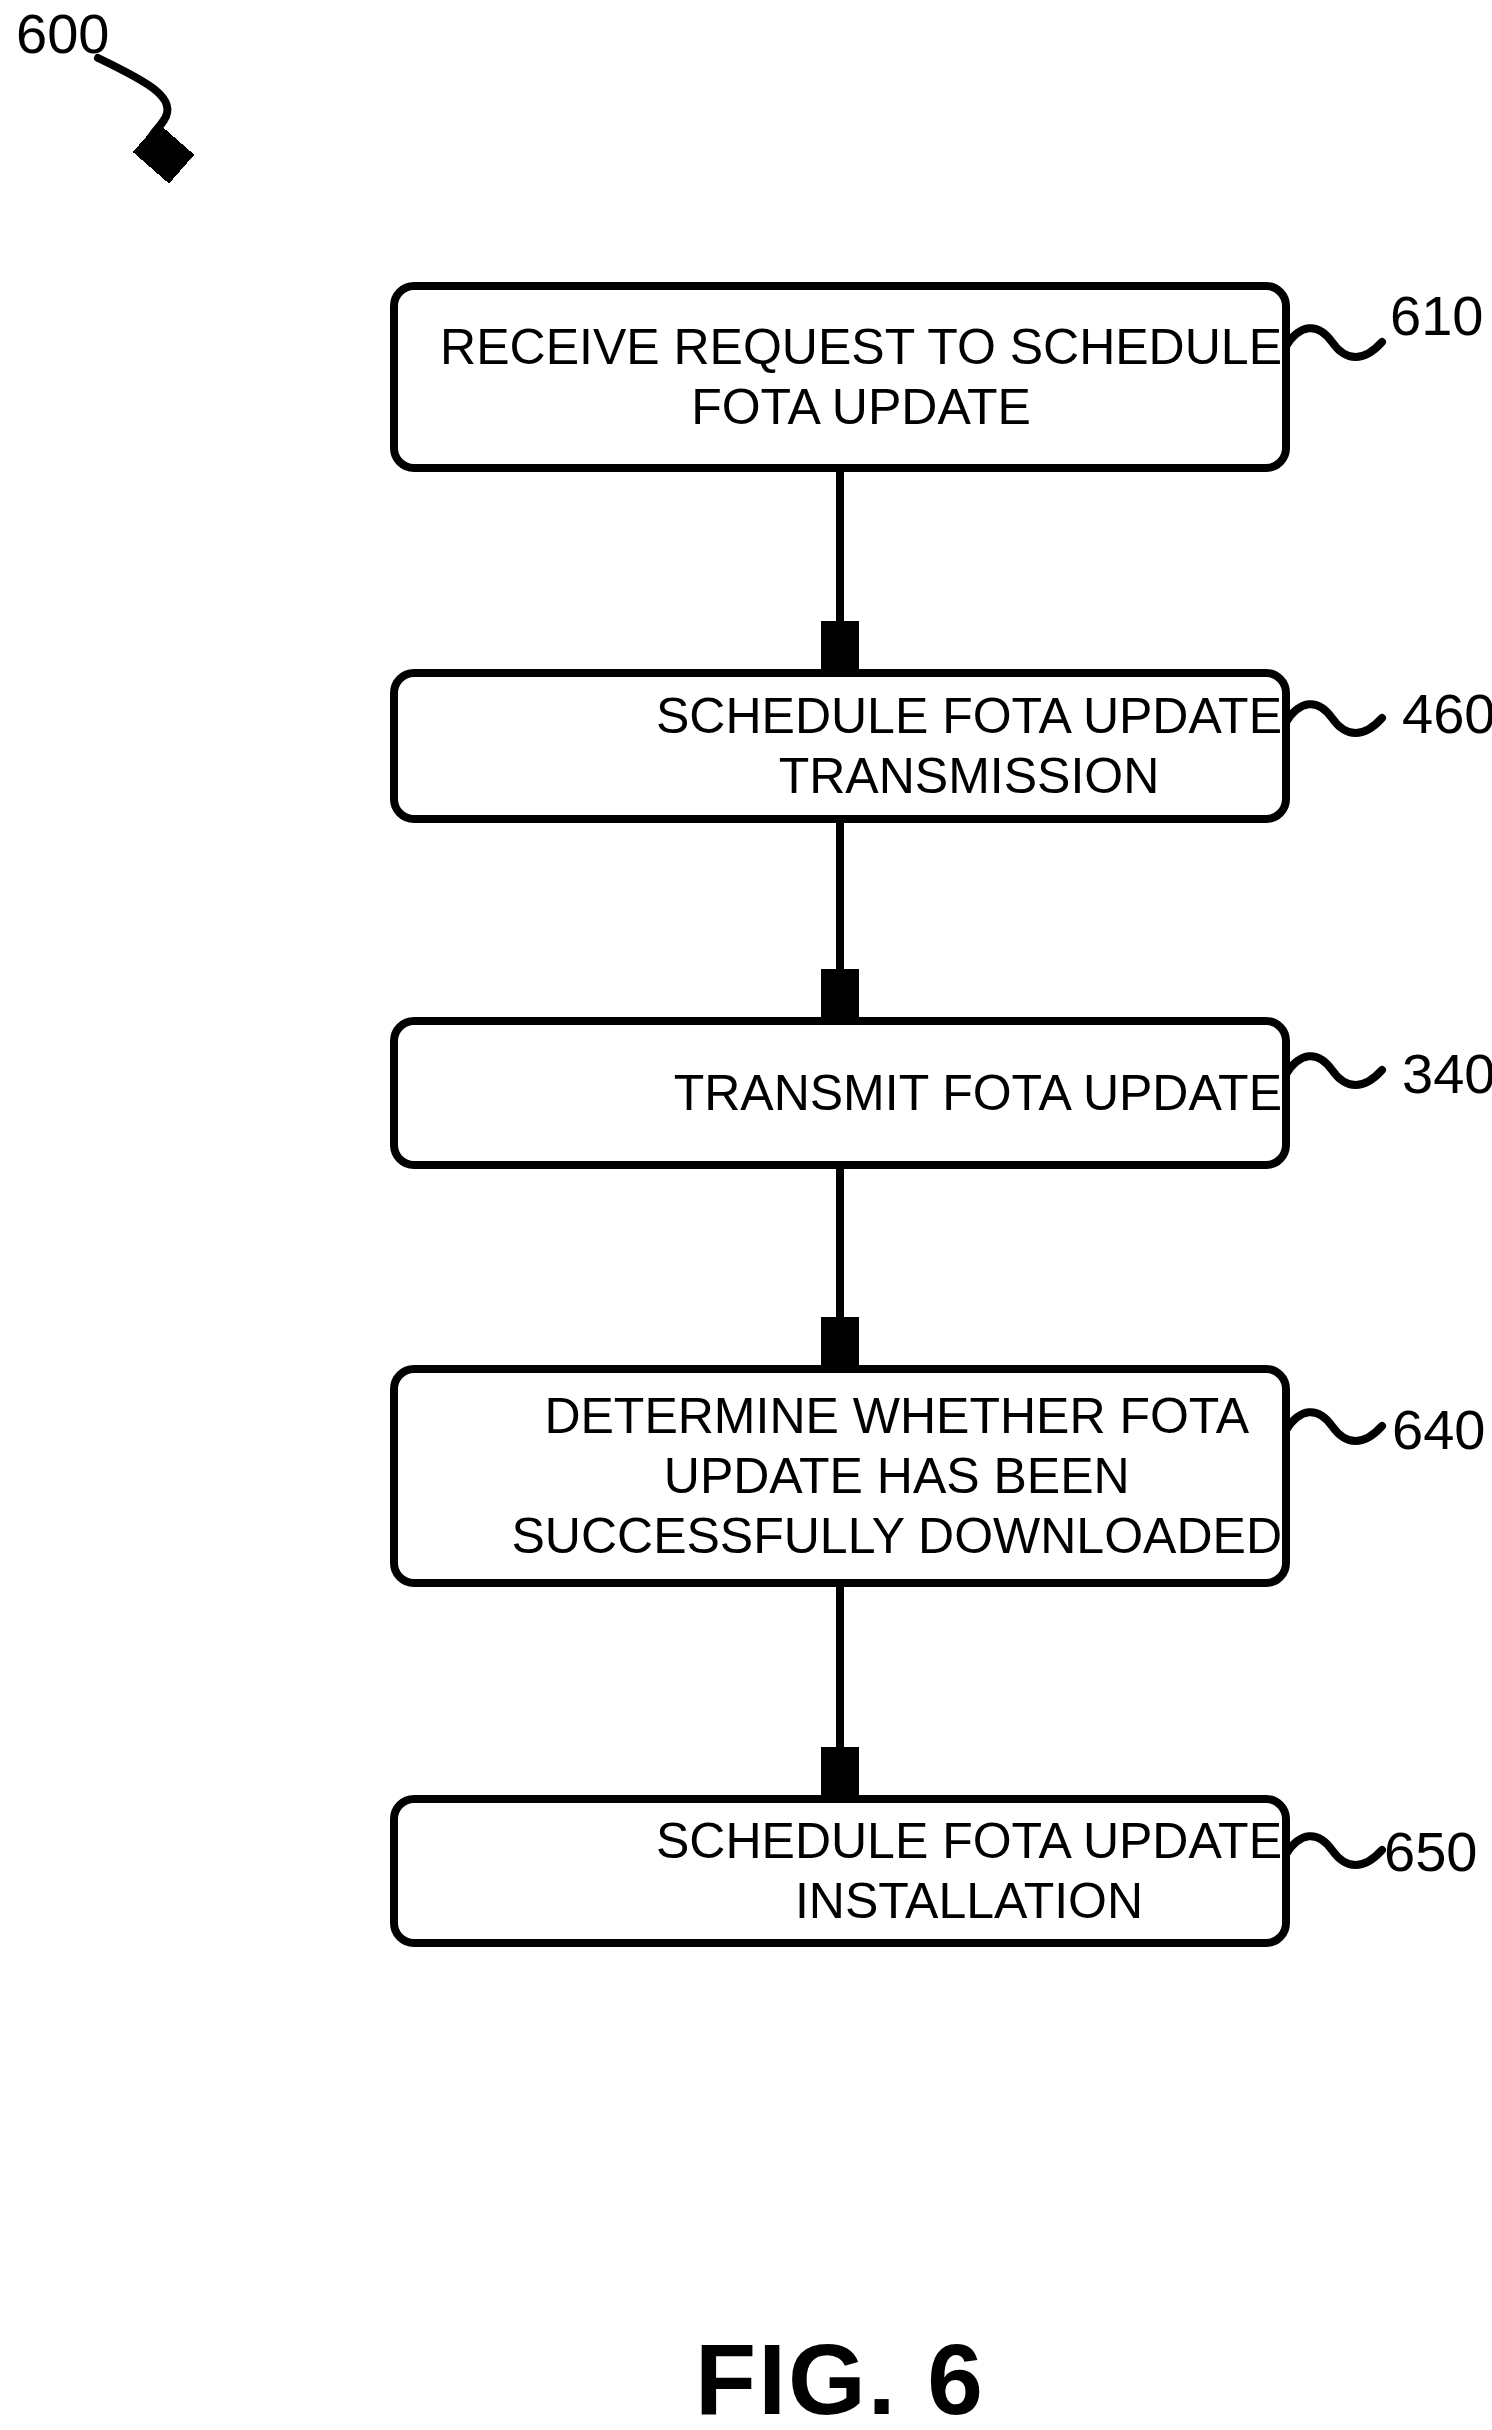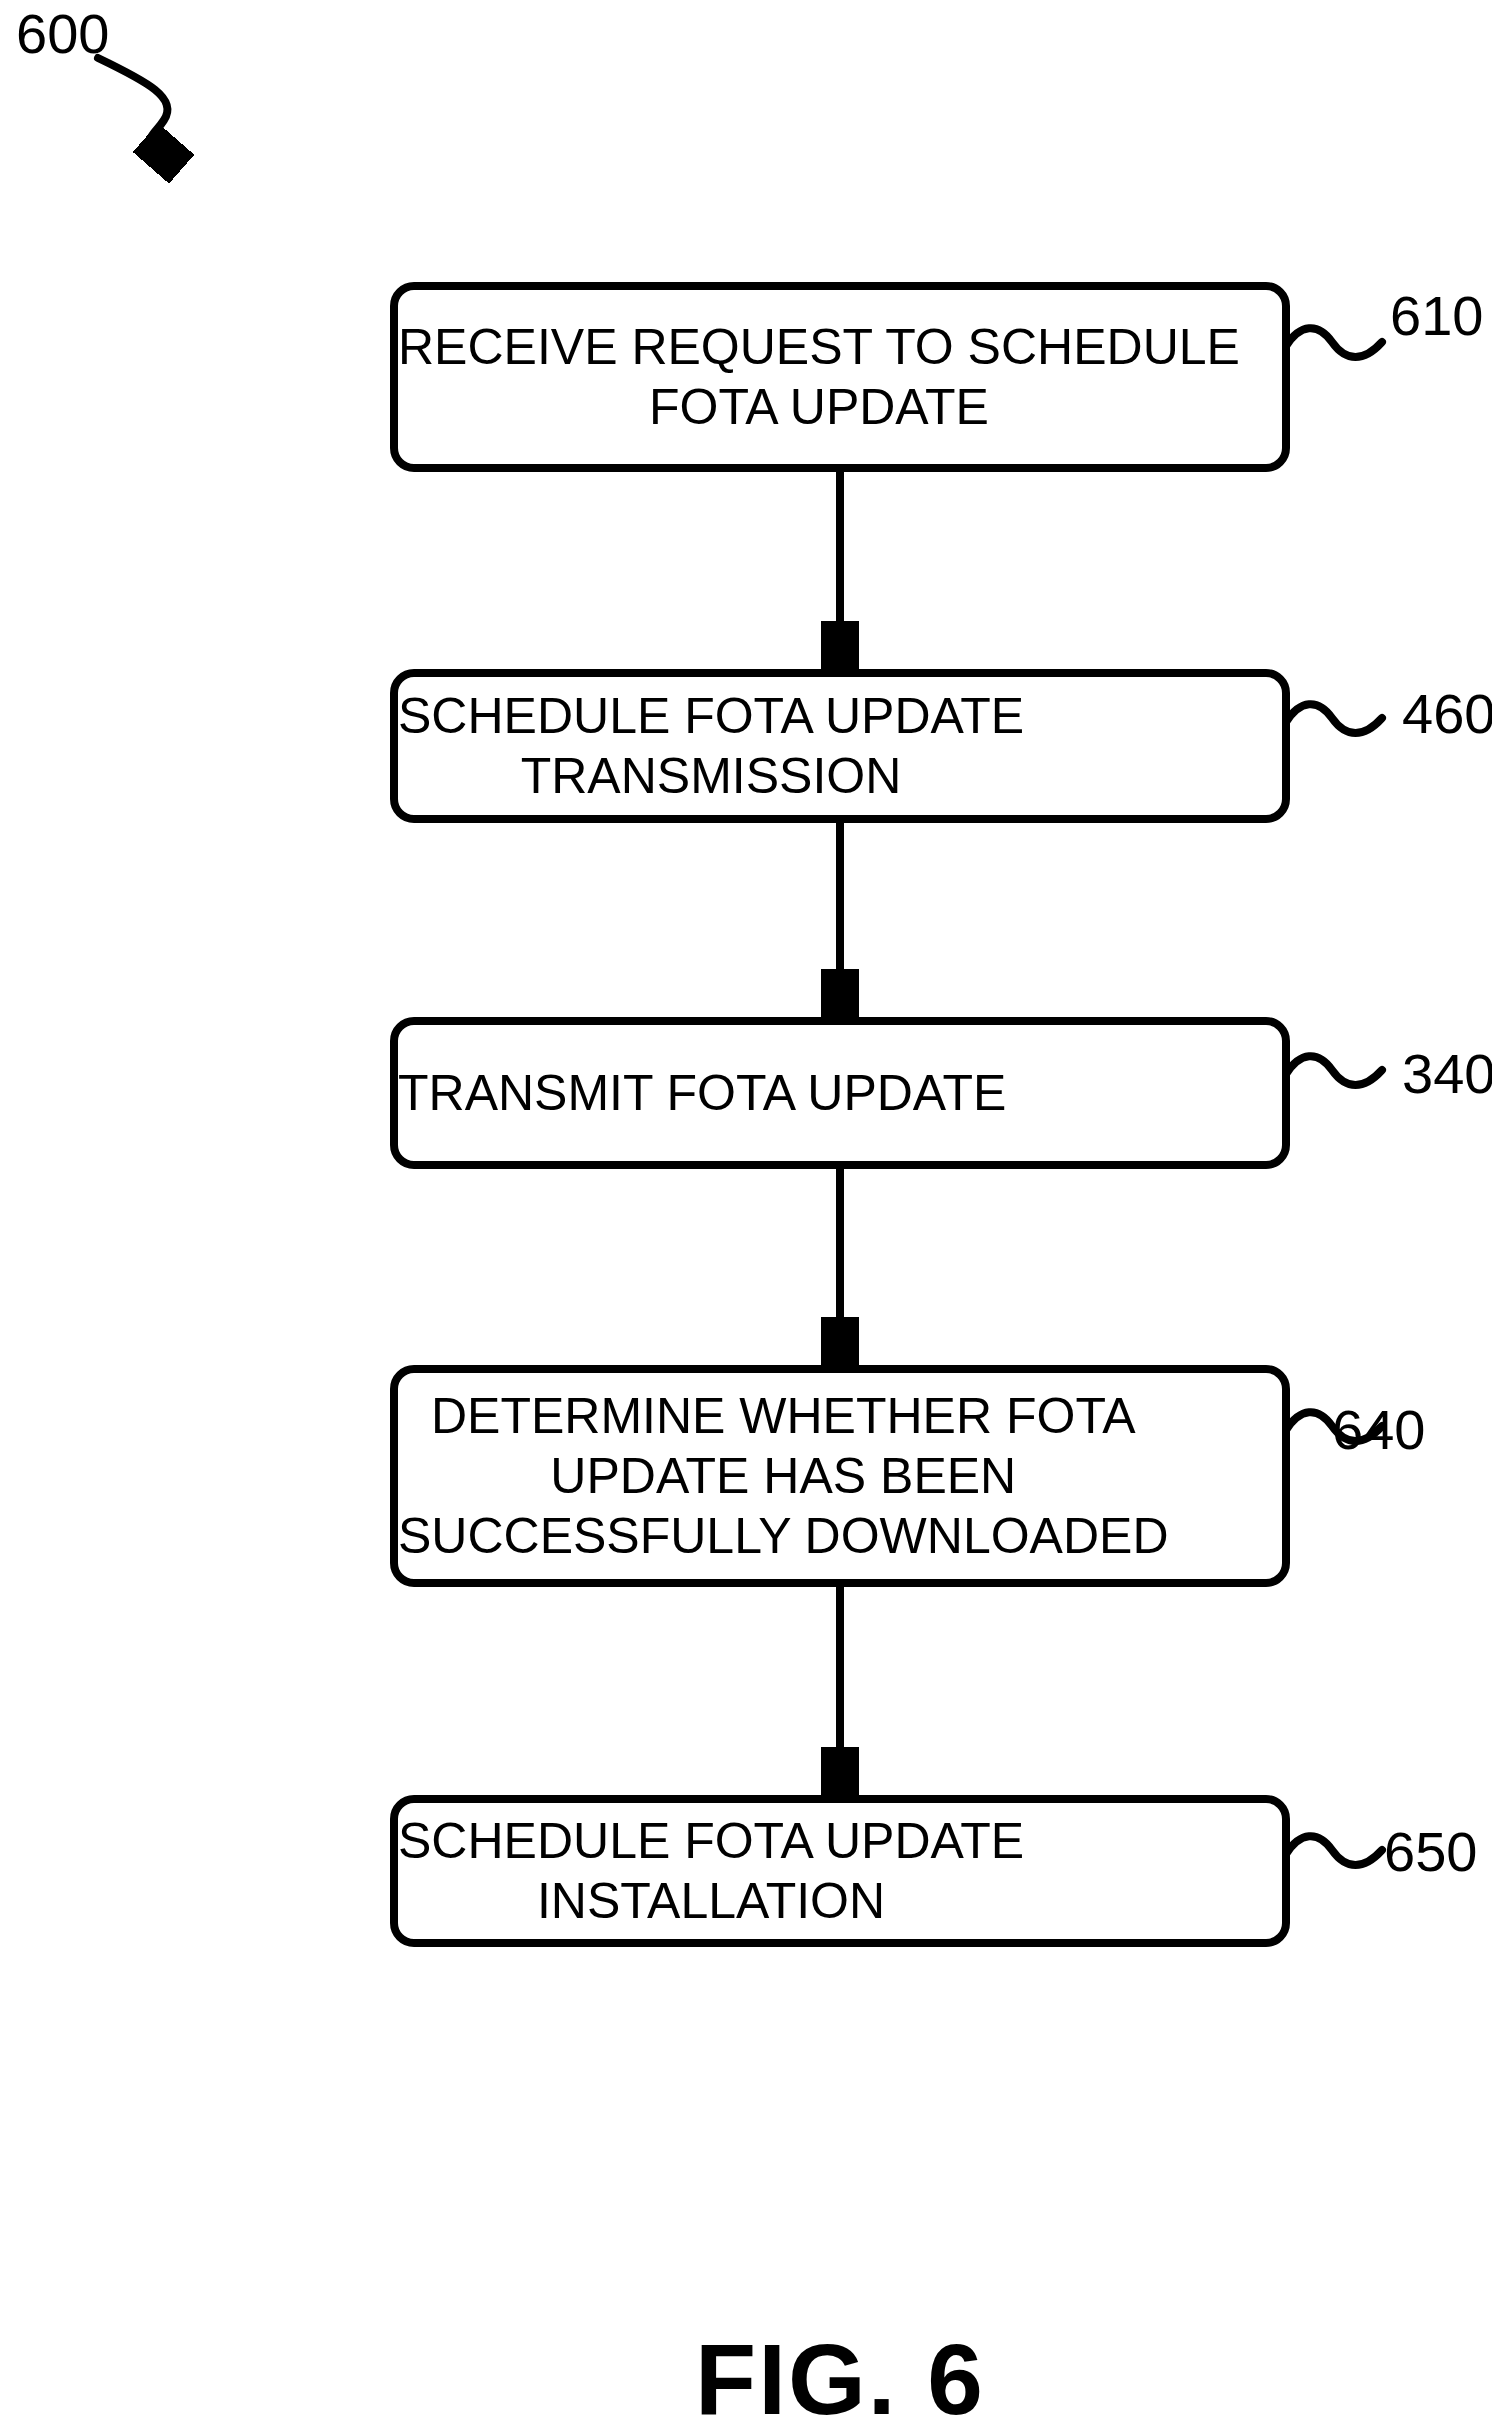--- a/index.html
+++ b/index.html
@@ -26,21 +26,21 @@
   .flow-box {
     position: absolute;
     left: 390px;
     width: 900px;
     box-sizing: border-box;
     border: 8px solid #000000;
     border-radius: 24px;
     background: #ffffff;
     display: flex;
     align-items: center;
-    justify-content: flex-start;
+    justify-content: flex-end;
     text-align: center;
   }
   .flow-box .box-label {
     white-space: pre-line;
     font-size: 50px;
     line-height: 60px;
     letter-spacing: 0px;
   }
   .box-1 { top: 282px;  height: 190px; }
   .box-2 { top: 669px;  height: 154px; }
@@ -50,21 +50,21 @@
   .ref-label {
     position: absolute;
     font-size: 56px;
     line-height: 48px;
     white-space: nowrap;
   }
   .ref-600 { left: 16px;   top: 10px;   }
   .ref-610 { left: 1390px; top: 292px;  }
   .ref-620 { left: 1402px; top: 690px;  }
   .ref-630 { left: 1402px; top: 1050px; }
-  .ref-640 { left: 1332px; top: 1406px; }
+  .ref-640 { left: 1392px; top: 1406px; }
   .ref-650 { left: 1384px; top: 1828px; }
   .fig-caption {
     position: absolute;
     left: 390px;
     top: 2322px;
     width: 900px;
     text-align: center;
     font-size: 100px;
     font-weight: bold;
     letter-spacing: 2px;

